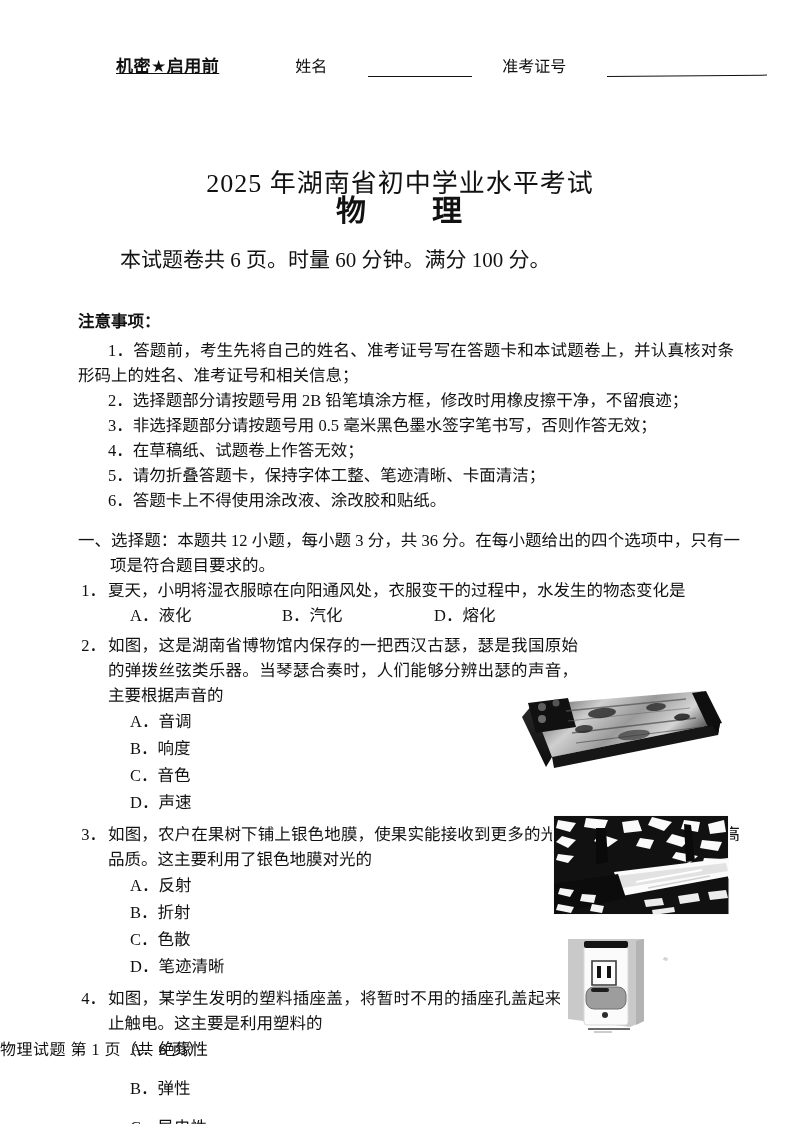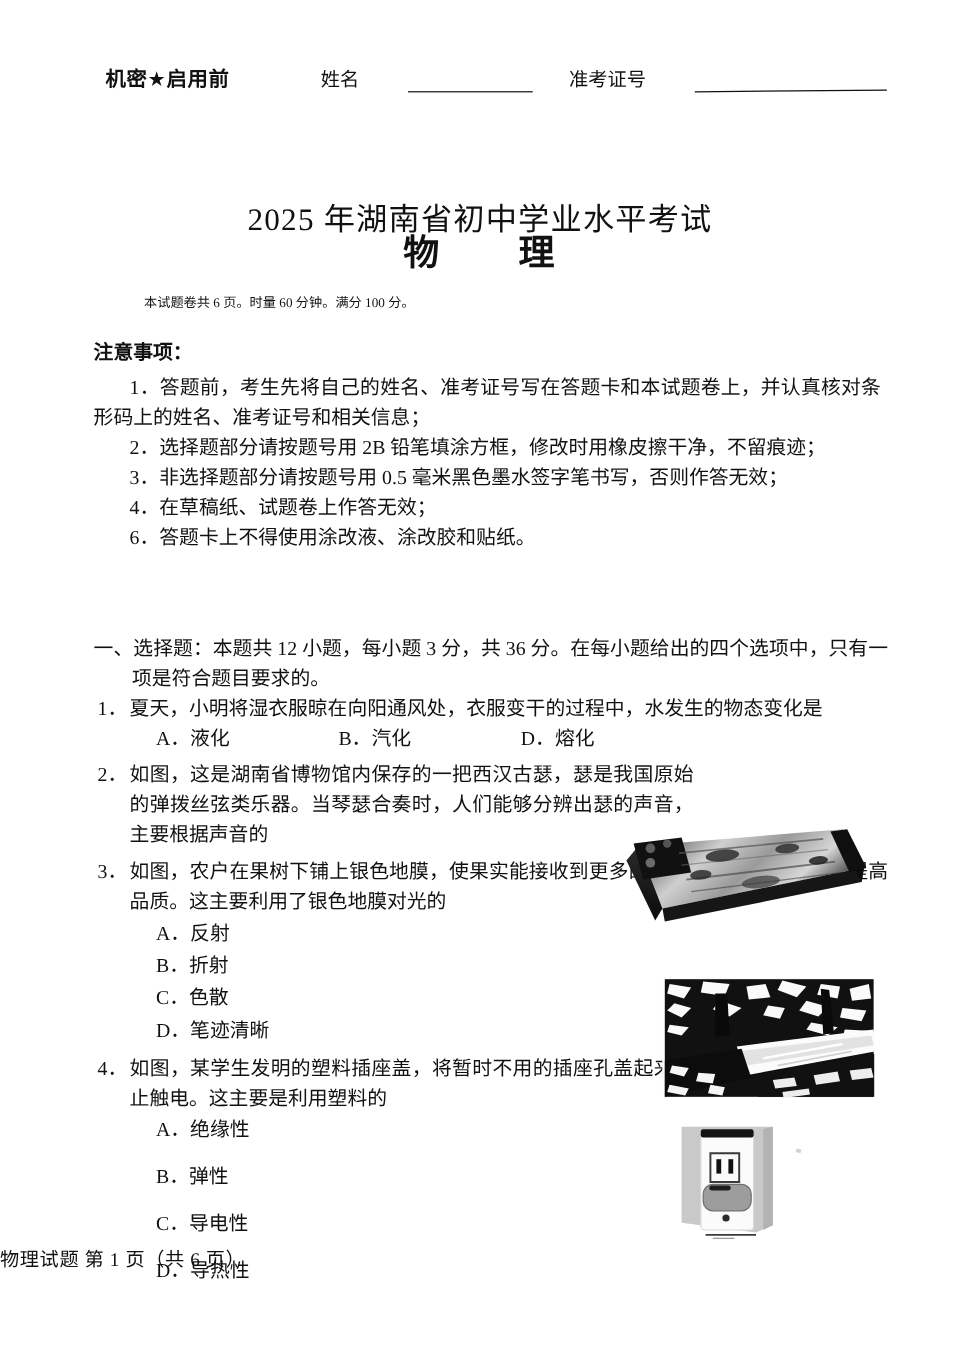--- a/index.html
+++ b/index.html
@@ -12,24 +12,25 @@
     overflow:hidden;
   }
   .page{position:relative;width:800px;height:1124px;box-sizing:border-box;}
 
   
   .exam-header{
     position:absolute;left:0;top:52px;width:800px;
     display:flex;align-items:flex-end;
   }
   .secrecy{
-    margin-left:88px;
+    margin-left:116px;
     font-family:"Liberation Sans","DejaVu Sans",sans-serif;
     font-weight:bold;font-size:17px;letter-spacing:.5px;
     white-space:nowrap;
+    text-decoration:underline;
   }
   .id-fields{
     margin-left:76px;display:flex;align-items:flex-end;gap:6px;
     font-size:16px;white-space:nowrap;
   }
   .fld{display:flex;align-items:flex-end;gap:40px;}
   .fld-label{font-size:16px;}
   .rule{
     display:inline-block;border-bottom:1.6px solid #111;
     height:13px;margin-left:1px;
@@ -43,25 +44,25 @@
     position:absolute;top:162px;left:0;width:800px;text-align:center;
     font-size:26px;letter-spacing:1px;
   }
   .subject-title{
     position:absolute;top:186px;left:0;width:800px;text-align:center;
     font-family:"Liberation Sans","DejaVu Sans",sans-serif;
     font-weight:bold;font-size:30px;letter-spacing:2px;
   }
   .paper-meta{
     position:absolute;top:243px;left:120px;
-    font-size:11px;
-  }
-
-  
-  .notice{position:absolute;top:280px;left:0;width:800px;}
+    font-size:21px;
+  }
+
+  
+  .notice{position:absolute;top:308px;left:0;width:800px;}
   .notice-title{
     margin-left:78px;
     font-family:"Liberation Sans","DejaVu Sans",sans-serif;
     font-weight:bold;font-size:16.5px;
   }
   .notice-list{margin:6px 0 0 0;padding:0;list-style:none;}
   .notice-item{
     font-size:16.5px;line-height:25px;
     margin-left:78px;margin-right:66px;
     text-indent:30px;
@@ -141,20 +142,21 @@
   <div class="subject-title">物　　理</div>
   <div class="paper-meta">本试题卷共 6 页。时量 60 分钟。满分 100 分。</div>
 
   <div class="notice">
     <div class="notice-title">注意事项：</div>
     <ul class="notice-list">
       <li class="notice-item">1．答题前，考生先将自己的姓名、准考证号写在答题卡和本试题卷上，并认真核对条形码上的姓名、准考证号和相关信息；</li>
       <li class="notice-item">2．选择题部分请按题号用 2B 铅笔填涂方框，修改时用橡皮擦干净，不留痕迹；</li>
       <li class="notice-item">3．非选择题部分请按题号用 0.5 毫米黑色墨水签字笔书写，否则作答无效；</li>
       <li class="notice-item">4．在草稿纸、试题卷上作答无效；</li>
+      <li class="notice-item">5．请勿折叠答题卡，保持字体工整、笔迹清晰、卡面清洁；</li>
       <li class="notice-item">6．答题卡上不得使用涂改液、涂改胶和贴纸。</li>
     </ul>
   </div>
 
   <div class="section">
     <div class="section-head">
       <span class="sec-no">一、</span><span>选择题：本题共 12 小题，每小题 3 分，共 36 分。在每小题给出的四个选项中，只有一项是符合题目要求的。</span>
     </div>
   </div>
 
@@ -170,20 +172,26 @@
           <span class="opt">B．汽化</span>
           <span class="opt">D．熔化</span>
         </div>
       </div>
     </div>
 
     <div class="q" style="margin-top:4px;">
       <div class="q-body" style="width:470px;">
         <div class="q-stem">
           <span class="q-num">2．</span><span>如图，这是湖南省博物馆内保存的一把西汉古瑟，瑟是我国原始的弹拨丝弦类乐器。当琴瑟合奏时，人们能够分辨出瑟的声音，主要根据声音的</span>
+        </div>
+        <div class="opts-stack">
+          <span class="opt">A．音调</span>
+          <span class="opt">B．响度</span>
+          <span class="opt">C．音色</span>
+          <span class="opt">D．声速</span>
         </div>
       </div>
     </div>
 
     <div class="q" style="margin-top:6px;">
       <div class="q-body">
         <div class="q-stem">
           <span class="q-num">3．</span><span>如图，农户在果树下铺上银色地膜，使果实能接收到更多的光照，促进果实着色，提高品质。这主要利用了银色地膜对光的</span>
         </div>
         <div class="opts-stack">

